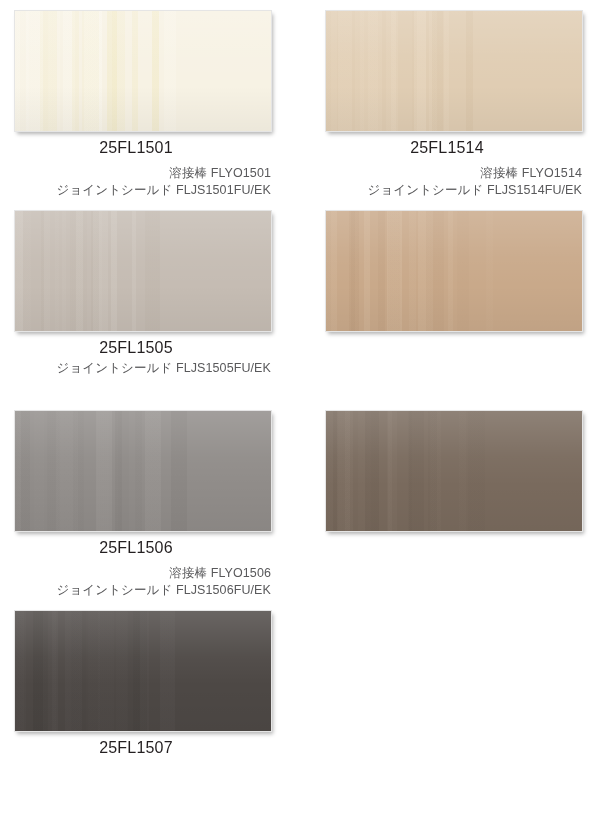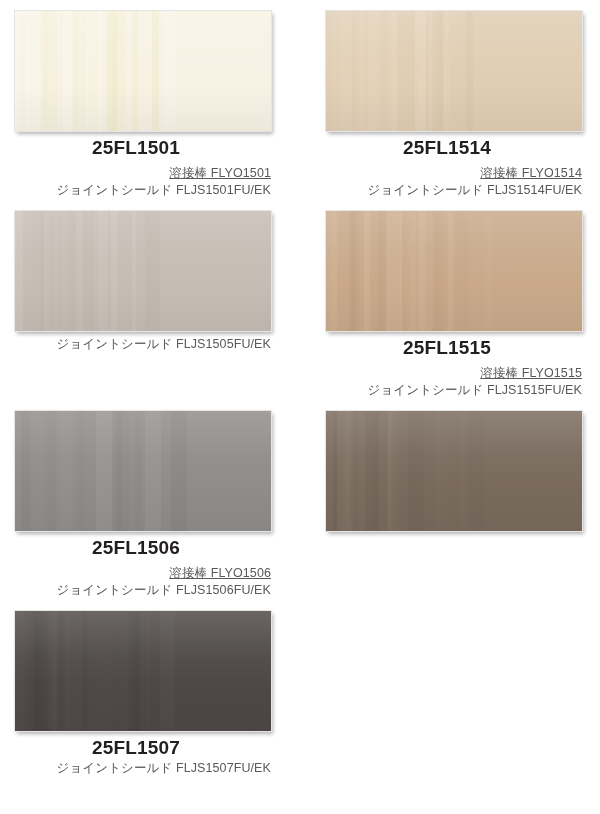--- a/index.html
+++ b/index.html
@@ -71,38 +71,38 @@
   
   .caption-block {
     position: absolute;
     left: 0px;
     top: 136px;
     width: 286px;
   }
   .swatch-code {
     display: block;
     text-align: center;
-    font-size: 19px;
+    font-size: 16px;
     line-height: 24px;
     letter-spacing: 0.2px;
     color: #231f20;
-    font-weight: 700;
+    font-weight: 400;
     padding-right: 14px;
   }
   .sub-line {
     display: block;
     text-align: right;
     font-size: 12.5px;
     line-height: 17px;
     color: #59595b;
     padding-right: 15px;
     letter-spacing: 0.1px;
     white-space: nowrap;
   }
-  .sub-line-1 { margin-top: 5px; text-decoration: underline; }
+  .sub-line-1 { margin-top: 5px; }
 </style>
 </head>
 <body>
 
 <div id="catalog-grid">
     <div class="swatch-cell" style="left: 0px; top: 0px;">
       <div class="swatch-plate-wrap">
         <div class="swatch-plate">
           <div class="swatch-base" style="background: rgb(247, 242, 228);"></div>
           <div class="swatch-streaks" style="background: linear-gradient(90deg, rgba(0, 0, 0, 0) 0%, rgba(253, 251, 244, 0.267) 0%, rgba(253, 251, 244, 0.267) 5.63%, rgba(0, 0, 0, 0) 5.63%, rgba(0, 0, 0, 0) 9.76%, rgba(239, 230, 184, 0.4) 9.76%, rgba(239, 230, 184, 0.4) 16.33%, rgba(0, 0, 0, 0) 16.33%, rgba(0, 0, 0, 0) 18.92%, rgba(253, 251, 244, 0.518) 18.92%, rgba(253, 251, 244, 0.518) 23.63%, rgba(0, 0, 0, 0) 23.63%, rgba(0, 0, 0, 0) 27.13%, rgba(253, 251, 244, 0.725) 27.13%, rgba(253, 251, 244, 0.725) 33.99%, rgba(0, 0, 0, 0) 33.99%, rgba(0, 0, 0, 0) 35.99%, rgba(239, 230, 184, 0.624) 35.99%, rgba(239, 230, 184, 0.624) 39.81%, rgba(0, 0, 0, 0) 39.81%, rgba(0, 0, 0, 0) 45.65%, rgba(239, 230, 184, 0.494) 45.65%, rgba(239, 230, 184, 0.494) 48.17%, rgba(0, 0, 0, 0) 48.17%, rgba(0, 0, 0, 0) 53.58%, rgba(239, 230, 184, 0.675) 53.58%, rgba(239, 230, 184, 0.675) 56.24%, rgba(0, 0, 0, 0) 56.24%, rgba(0, 0, 0, 0) 58.25%, rgba(253, 251, 244, 0.404) 58.25%, rgba(253, 251, 244, 0.404) 63.03%, rgba(0, 0, 0, 0) 63.03%);"></div>
@@ -134,36 +134,32 @@
     <div class="swatch-cell" style="left: 0px; top: 200px;">
       <div class="swatch-plate-wrap">
         <div class="swatch-plate">
           <div class="swatch-base" style="background: rgb(197, 188, 179);"></div>
           <div class="swatch-streaks" style="background: linear-gradient(90deg, rgba(0, 0, 0, 0) 0%, rgba(211, 204, 196, 0.792) 0%, rgba(211, 204, 196, 0.792) 3.09%, rgba(0, 0, 0, 0) 3.09%, rgba(0, 0, 0, 0) 9.97%, rgba(181, 171, 159, 0.62) 9.97%, rgba(181, 171, 159, 0.62) 11.5%, rgba(0, 0, 0, 0) 11.5%, rgba(0, 0, 0, 0) 15.8%, rgba(211, 204, 196, 0.19) 15.8%, rgba(211, 204, 196, 0.19) 17.33%, rgba(0, 0, 0, 0) 17.33%, rgba(0, 0, 0, 0) 23.68%, rgba(211, 204, 196, 0.73) 23.68%, rgba(211, 204, 196, 0.73) 26.7%, rgba(0, 0, 0, 0) 26.7%, rgba(0, 0, 0, 0) 30.38%, rgba(211, 204, 196, 0.74) 30.38%, rgba(211, 204, 196, 0.74) 34.01%, rgba(0, 0, 0, 0) 34.01%, rgba(0, 0, 0, 0) 37.54%, rgba(211, 204, 196, 0.745) 37.54%, rgba(211, 204, 196, 0.745) 39.98%, rgba(0, 0, 0, 0) 39.98%, rgba(0, 0, 0, 0) 45.78%, rgba(211, 204, 196, 0.64) 45.78%, rgba(211, 204, 196, 0.64) 47.46%, rgba(0, 0, 0, 0) 47.46%, rgba(0, 0, 0, 0) 50.76%, rgba(181, 171, 159, 0.34) 50.76%, rgba(181, 171, 159, 0.34) 56.67%, rgba(0, 0, 0, 0) 56.67%);"></div>
           <div class="swatch-streaks-2" style="background: linear-gradient(90deg, rgba(0, 0, 0, 0) 0%, rgba(211, 204, 196, 0.24) 0%, rgba(211, 204, 196, 0.24) 6.41%, rgba(0, 0, 0, 0) 6.41%, rgba(0, 0, 0, 0) 10.14%, rgba(211, 204, 196, 0.36) 10.14%, rgba(211, 204, 196, 0.36) 13.74%, rgba(0, 0, 0, 0) 13.74%, rgba(0, 0, 0, 0) 18.44%, rgba(211, 204, 196, 0.337) 18.44%, rgba(211, 204, 196, 0.337) 20.04%, rgba(0, 0, 0, 0) 20.04%, rgba(0, 0, 0, 0) 21.34%, rgba(181, 171, 159, 0.267) 21.34%, rgba(181, 171, 159, 0.267) 27.93%, rgba(0, 0, 0, 0) 27.93%, rgba(0, 0, 0, 0) 29.86%, rgba(181, 171, 159, 0.514) 29.86%, rgba(181, 171, 159, 0.514) 32.9%, rgba(0, 0, 0, 0) 32.9%, rgba(0, 0, 0, 0) 34.04%, rgba(211, 204, 196, 0.7) 34.04%, rgba(211, 204, 196, 0.7) 36.28%, rgba(0, 0, 0, 0) 36.28%);"></div>
           <div class="swatch-sheen"></div>
         </div>
       </div>
       <div class="caption-block">
+        <span class="swatch-code">25FL1505</span>
         <span class="sub-line">ジョイントシールド FLJS1505FU/EK</span>
       </div>
     </div>
     <div class="swatch-cell" style="left: 311px; top: 200px;">
       <div class="swatch-plate-wrap">
         <div class="swatch-plate">
           <div class="swatch-base" style="background: rgb(201, 169, 138);"></div>
           <div class="swatch-streaks" style="background: linear-gradient(90deg, rgba(0, 0, 0, 0) 0%, rgba(187, 154, 123, 0.533) 0%, rgba(187, 154, 123, 0.533) 1.82%, rgba(0, 0, 0, 0) 1.82%, rgba(0, 0, 0, 0) 9.08%, rgba(187, 154, 123, 0.54) 9.08%, rgba(187, 154, 123, 0.54) 11.18%, rgba(0, 0, 0, 0) 11.18%, rgba(0, 0, 0, 0) 14.7%, rgba(214, 187, 159, 0.69) 14.7%, rgba(214, 187, 159, 0.69) 17.36%, rgba(0, 0, 0, 0) 17.36%, rgba(0, 0, 0, 0) 23.79%, rgba(214, 187, 159, 0.79) 23.79%, rgba(214, 187, 159, 0.79) 29.71%, rgba(0, 0, 0, 0) 29.71%, rgba(0, 0, 0, 0) 36.1%, rgba(214, 187, 159, 0.596) 36.1%, rgba(214, 187, 159, 0.596) 41.87%, rgba(0, 0, 0, 0) 41.87%, rgba(0, 0, 0, 0) 47.75%, rgba(214, 187, 159, 0.443) 47.75%, rgba(214, 187, 159, 0.443) 49.58%, rgba(0, 0, 0, 0) 49.58%, rgba(0, 0, 0, 0) 51.13%, rgba(187, 154, 123, 0.247) 51.13%, rgba(187, 154, 123, 0.247) 55.81%, rgba(0, 0, 0, 0) 55.81%, rgba(0, 0, 0, 0) 62.47%, rgba(214, 187, 159, 0.184) 62.47%, rgba(214, 187, 159, 0.184) 65.26%, rgba(0, 0, 0, 0) 65.26%);"></div>
           <div class="swatch-streaks-2" style="background: linear-gradient(90deg, rgba(0, 0, 0, 0) 0%, rgba(214, 187, 159, 0.765) 0%, rgba(214, 187, 159, 0.765) 4.4%, rgba(0, 0, 0, 0) 4.4%, rgba(0, 0, 0, 0) 9.9%, rgba(187, 154, 123, 0.757) 9.9%, rgba(187, 154, 123, 0.757) 13.05%, rgba(0, 0, 0, 0) 13.05%, rgba(0, 0, 0, 0) 20.32%, rgba(187, 154, 123, 0.655) 20.32%, rgba(187, 154, 123, 0.655) 23.17%, rgba(0, 0, 0, 0) 23.17%, rgba(0, 0, 0, 0) 24.11%, rgba(187, 154, 123, 0.247) 24.11%, rgba(187, 154, 123, 0.247) 28.79%, rgba(0, 0, 0, 0) 28.79%, rgba(0, 0, 0, 0) 32.44%, rgba(214, 187, 159, 0.467) 32.44%, rgba(214, 187, 159, 0.467) 35.02%, rgba(0, 0, 0, 0) 35.02%, rgba(0, 0, 0, 0) 39.24%, rgba(187, 154, 123, 0.533) 39.24%, rgba(187, 154, 123, 0.533) 46.02%, rgba(0, 0, 0, 0) 46.02%);"></div>
           <div class="swatch-sheen"></div>
         </div>
-      </div>
-      <div class="caption-block">
-        <span class="swatch-code">25FL1515</span>
-        <span class="sub-line sub-line-1">溶接棒 FLYO1515</span>
-        <span class="sub-line">ジョイントシールド FLJS1515FU/EK</span>
       </div>
     </div>
     <div class="swatch-cell" style="left: 0px; top: 400px;">
       <div class="swatch-plate-wrap">
         <div class="swatch-plate">
           <div class="swatch-base" style="background: rgb(144, 140, 137);"></div>
           <div class="swatch-streaks" style="background: linear-gradient(90deg, rgba(0, 0, 0, 0) 0%, rgba(129, 125, 122, 0.416) 0%, rgba(129, 125, 122, 0.416) 6.05%, rgba(0, 0, 0, 0) 6.05%, rgba(0, 0, 0, 0) 12.4%, rgba(129, 125, 122, 0.275) 12.4%, rgba(129, 125, 122, 0.275) 17.46%, rgba(0, 0, 0, 0) 17.46%, rgba(0, 0, 0, 0) 20.36%, rgba(158, 154, 151, 0.373) 20.36%, rgba(158, 154, 151, 0.373) 24.52%, rgba(0, 0, 0, 0) 24.52%, rgba(0, 0, 0, 0) 31.49%, rgba(158, 154, 151, 0.78) 31.49%, rgba(158, 154, 151, 0.78) 38%, rgba(0, 0, 0, 0) 38%, rgba(0, 0, 0, 0) 40.04%, rgba(129, 125, 122, 0.243) 40.04%, rgba(129, 125, 122, 0.243) 44.7%, rgba(0, 0, 0, 0) 44.7%, rgba(0, 0, 0, 0) 46.89%, rgba(129, 125, 122, 0.282) 46.89%, rgba(129, 125, 122, 0.282) 49.58%, rgba(0, 0, 0, 0) 49.58%, rgba(0, 0, 0, 0) 50.9%, rgba(158, 154, 151, 0.733) 50.9%, rgba(158, 154, 151, 0.733) 56.99%, rgba(0, 0, 0, 0) 56.99%, rgba(0, 0, 0, 0) 60.75%, rgba(129, 125, 122, 0.6) 60.75%, rgba(129, 125, 122, 0.6) 67.04%, rgba(0, 0, 0, 0) 67.04%);"></div>
           <div class="swatch-streaks-2" style="background: linear-gradient(90deg, rgba(0, 0, 0, 0) 0%, rgba(158, 154, 151, 0.67) 0%, rgba(158, 154, 151, 0.67) 2.41%, rgba(0, 0, 0, 0) 2.41%, rgba(0, 0, 0, 0) 7.27%, rgba(158, 154, 151, 0.192) 7.27%, rgba(158, 154, 151, 0.192) 11.29%, rgba(0, 0, 0, 0) 11.29%, rgba(0, 0, 0, 0) 16.07%, rgba(158, 154, 151, 0.52) 16.07%, rgba(158, 154, 151, 0.52) 20.47%, rgba(0, 0, 0, 0) 20.47%, rgba(0, 0, 0, 0) 22.77%, rgba(129, 125, 122, 0.384) 22.77%, rgba(129, 125, 122, 0.384) 27.06%, rgba(0, 0, 0, 0) 27.06%, rgba(0, 0, 0, 0) 32.07%, rgba(158, 154, 151, 0.24) 32.07%, rgba(158, 154, 151, 0.24) 36.79%, rgba(0, 0, 0, 0) 36.79%, rgba(0, 0, 0, 0) 39.24%, rgba(129, 125, 122, 0.784) 39.24%, rgba(129, 125, 122, 0.784) 41.95%, rgba(0, 0, 0, 0) 41.95%);"></div>
           <div class="swatch-sheen"></div>
         </div>
@@ -188,16 +184,15 @@
       <div class="swatch-plate-wrap">
         <div class="swatch-plate">
           <div class="swatch-base" style="background: rgb(77, 72, 69);"></div>
           <div class="swatch-streaks" style="background: linear-gradient(90deg, rgba(0, 0, 0, 0) 0%, rgba(87, 82, 80, 0.32) 0%, rgba(87, 82, 80, 0.32) 3.5%, rgba(0, 0, 0, 0) 3.5%, rgba(0, 0, 0, 0) 6.85%, rgba(67, 63, 60, 0.77) 6.85%, rgba(67, 63, 60, 0.77) 13.01%, rgba(0, 0, 0, 0) 13.01%, rgba(0, 0, 0, 0) 14.64%, rgba(87, 82, 80, 0.737) 14.64%, rgba(87, 82, 80, 0.737) 16.83%, rgba(0, 0, 0, 0) 16.83%, rgba(0, 0, 0, 0) 19.42%, rgba(87, 82, 80, 0.667) 19.42%, rgba(87, 82, 80, 0.667) 26.27%, rgba(0, 0, 0, 0) 26.27%, rgba(0, 0, 0, 0) 28.52%, rgba(87, 82, 80, 0.243) 28.52%, rgba(87, 82, 80, 0.243) 33.36%, rgba(0, 0, 0, 0) 33.36%, rgba(0, 0, 0, 0) 39.43%, rgba(87, 82, 80, 0.28) 39.43%, rgba(87, 82, 80, 0.28) 43.99%, rgba(0, 0, 0, 0) 43.99%, rgba(0, 0, 0, 0) 46.1%, rgba(67, 63, 60, 0.655) 46.1%, rgba(67, 63, 60, 0.655) 51.52%, rgba(0, 0, 0, 0) 51.52%, rgba(0, 0, 0, 0) 56.51%, rgba(87, 82, 80, 0.7) 56.51%, rgba(87, 82, 80, 0.7) 62.58%, rgba(0, 0, 0, 0) 62.58%);"></div>
           <div class="swatch-streaks-2" style="background: linear-gradient(90deg, rgba(0, 0, 0, 0) 0%, rgba(87, 82, 80, 0.525) 0%, rgba(87, 82, 80, 0.525) 4.2%, rgba(0, 0, 0, 0) 4.2%, rgba(0, 0, 0, 0) 10.84%, rgba(87, 82, 80, 0.525) 10.84%, rgba(87, 82, 80, 0.525) 16.14%, rgba(0, 0, 0, 0) 16.14%, rgba(0, 0, 0, 0) 21.79%, rgba(67, 63, 60, 0.282) 21.79%, rgba(67, 63, 60, 0.282) 27.71%, rgba(0, 0, 0, 0) 27.71%, rgba(0, 0, 0, 0) 32.38%, rgba(87, 82, 80, 0.427) 32.38%, rgba(87, 82, 80, 0.427) 38.56%, rgba(0, 0, 0, 0) 38.56%, rgba(0, 0, 0, 0) 43.87%, rgba(67, 63, 60, 0.28) 43.87%, rgba(67, 63, 60, 0.28) 45.91%, rgba(0, 0, 0, 0) 45.91%, rgba(0, 0, 0, 0) 48.68%, rgba(87, 82, 80, 0.733) 48.68%, rgba(87, 82, 80, 0.733) 52.24%, rgba(0, 0, 0, 0) 52.24%);"></div>
           <div class="swatch-sheen"></div>
         </div>
       </div>
       <div class="caption-block">
         <span class="swatch-code">25FL1507</span>
-        <span class="sub-line">ジョイントシールド FLJS1507FU/EK</span>
       </div>
     </div>
   </div>
 
 </body></html>

